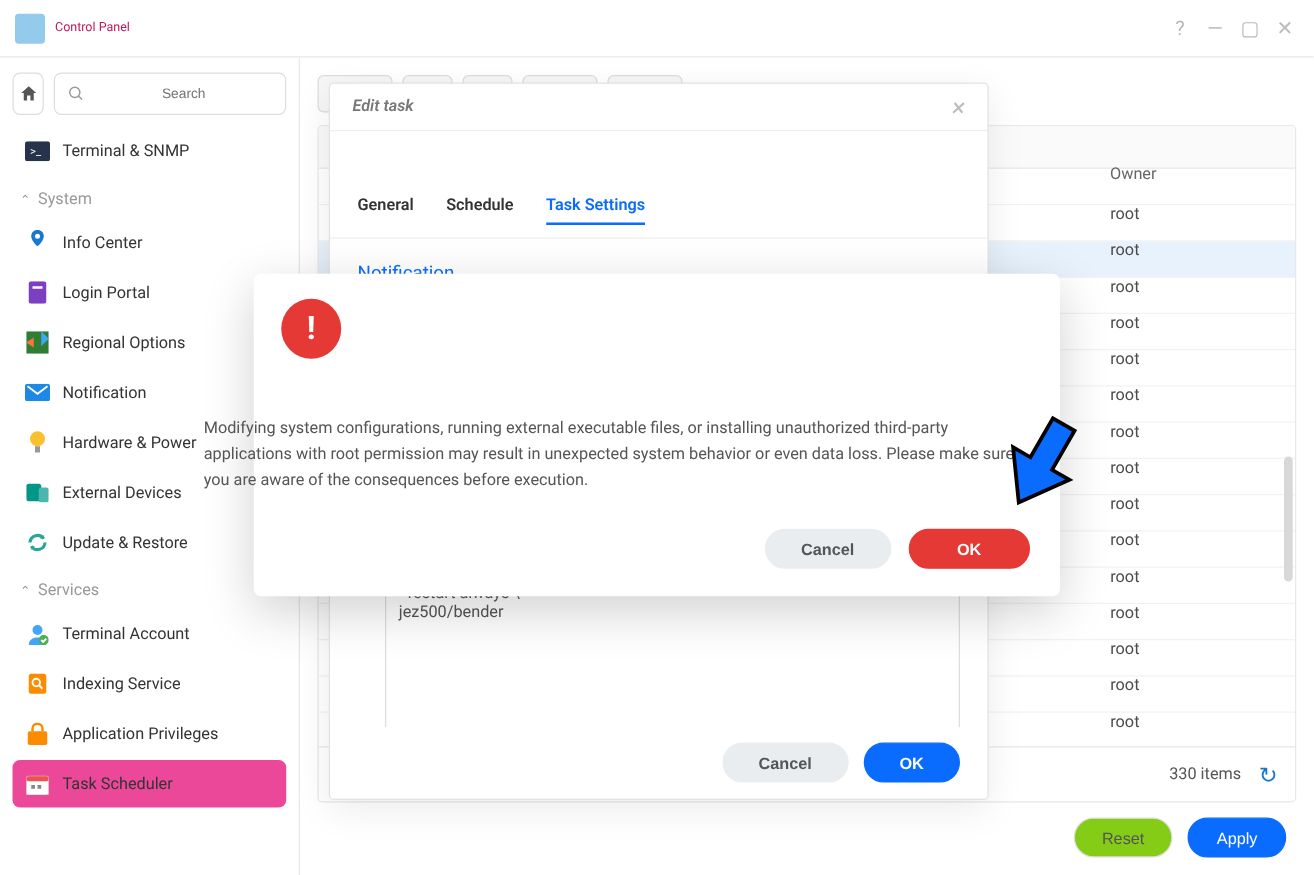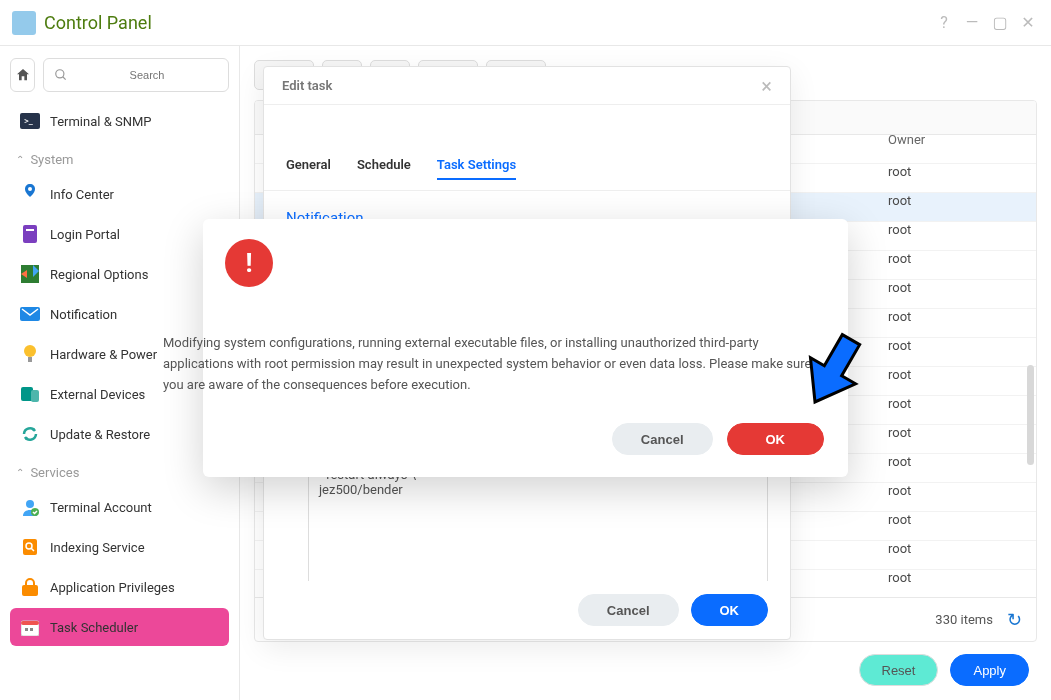--- a/index.html
+++ b/index.html
@@ -1,21 +1,21 @@
 <!DOCTYPE html>
 <html><head>
 <meta charset="utf-8">
 <style>
   * { box-sizing: border-box; margin: 0; padding: 0; }
   body { font-family: -apple-system, BlinkMacSystemFont, "Segoe UI", Roboto, Arial, sans-serif; font-size: 13px; color: #4a4a4a; background: #fff; width: 1051px; height: 700px; overflow: hidden; position: relative; }
   
   
   .titlebar { height: 46px; display: flex; align-items: center; padding: 0 12px; color: #888; border-bottom: 1px solid #e8e8e8;}
   .titlebar .appicon { width: 24px; height: 24px; background: #66b3e2; border-radius:3px; margin-right:8px; opacity:0.7;}
-  .titlebar .title { flex:1; font-size:18px; color:#4d7c0f; }
+  .titlebar .title { flex:1; font-size:10px; color:#be185d; }
   .titlebar .winbtn { width:22px; height:22px; display:flex; align-items:center; justify-content:center; color:#bbb; margin-left:6px; font-size:16px; cursor:pointer;}
   
   
   .body { display:flex; height:654px; }
   .sidebar { width:240px; border-right:1px solid #e8e8e8; display:flex; flex-direction:column; padding: 12px 10px; gap:2px;}
   .searchbar { display:flex; align-items:center; gap:8px; margin-bottom:8px;}
   .home-btn { width:34px; height:34px; border:1px solid #ddd; border-radius:6px; display:flex; align-items:center; justify-content:center; }
   .searchbox { flex:1; height:34px; border:1px solid #ddd; border-radius:6px; display:flex; align-items:center; padding:0 10px; color:#aaa; gap:8px;}
   .searchbox input { border:none; outline:none; flex:1; font-size:11px; color:#555;text-align:center; }
   
@@ -35,26 +35,26 @@
   .col-nrt { flex:1; }
   .col-owner { width:130px;margin-top:44px; }
   .col-end { width:30px; }
   .tbody { flex:1; overflow:auto; position:relative;}
   .trow { display:flex; height:29px; align-items:center; border-bottom:1px solid #f2f2f2; }
   .trow.sel { background:#e8f2fc; }
   .tfoot { height:44px; border-top:1px solid #e8e8e8; display:flex; align-items:center; justify-content:flex-end; padding:0 14px; gap:14px; color:#555;}
   .tfoot .refresh { color:#1976d2; font-size:18px; cursor:pointer;}
   
   .footerbtns { display:flex; justify-content:flex-end; gap:12px; padding:12px 8px 0;}
-  .btn { height:32px; padding:0 22px; border-radius:16px; border:1px solid #ddd; background:#5eead4; color:#555; cursor:pointer; font-size:13px;}
+  .btn { height:32px; padding:0 22px; border-radius:16px; border:1px solid #ddd; background:#84cc16; color:#555; cursor:pointer; font-size:13px;}
   .btn.primary { background:#0a6cff; border-color:#0a6cff; color:#fff; }
   
   
   .dialog1 { position:absolute; left:263px; top:66px; width:528px; height:574px; background:#fff; border:1px solid #e2e2e2; border-radius:4px; box-shadow:0 8px 30px rgba(0,0,0,0.08); display:flex; flex-direction:column;}
-  .dialog1 .dheader { height:38px; display:flex; align-items:center; padding:0 18px; color:#777; border-bottom:1px solid #eee;}
+  .dialog1 .dheader { height:38px; display:flex; align-items:center; padding:0 18px; color:#777; border-bottom:1px solid #eee;font-style:italic;}
   .dialog1 .dheader .dtitle { flex:1; font-weight:600;}
   .dialog1 .dheader .dclose { font-size:20px; color:#bbb; cursor:pointer;}
   .dialog1 .tabs { display:flex; gap:26px; padding:12px 22px 10px; border-bottom:1px solid #eee;}
   .dialog1 .tabs .tab { font-weight:600; color:#333; padding-bottom:6px; cursor:pointer;margin-top:40px;}
   .dialog1 .tabs .tab.active { color:#0a6cff; border-bottom:2px solid #0a6cff;}
   .dialog1 .dcontent { flex:1; padding:12px 22px; overflow:auto;}
   .sectionh { color:#0a6cff; font-size:15px; padding:6px 0 10px; border-bottom:1px solid #eee; margin-bottom:10px;}
   .checkrow { display:flex; align-items:center; gap:10px; padding:4px 0 10px;}
   .checkbox { width:18px; height:18px; border:2px solid #0a6cff; border-radius:3px; display:flex; align-items:center; justify-content:center; color:#0a6cff; font-size:12px; font-weight:bold;}
   .fieldrow { display:flex; align-items:center; gap:12px; padding:4px 0 4px 28px;}

